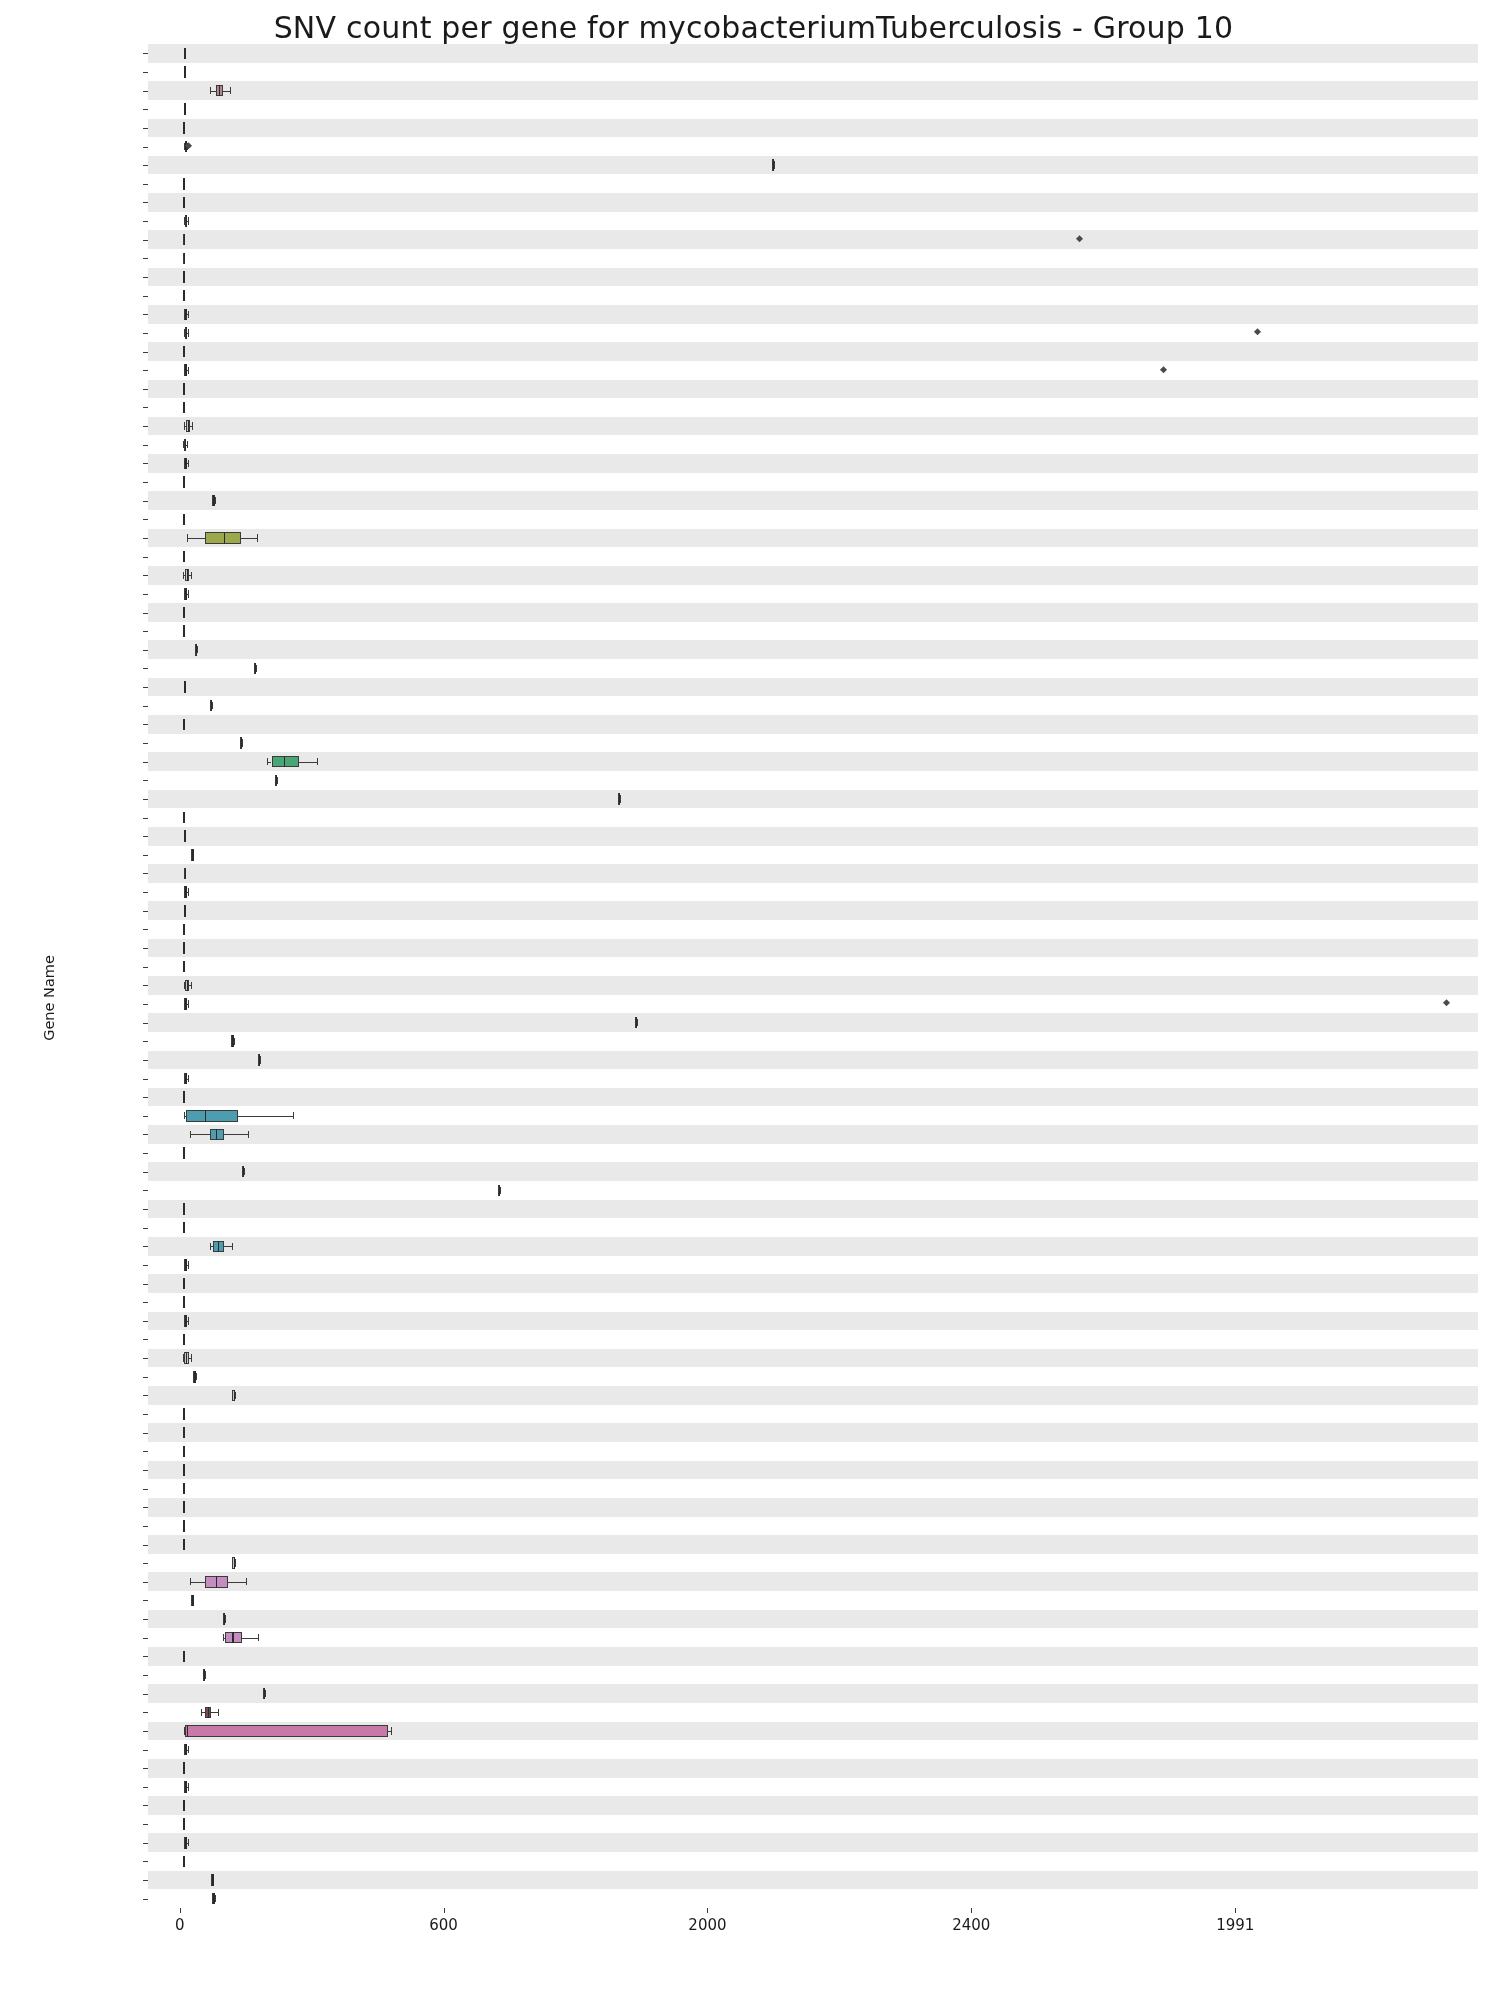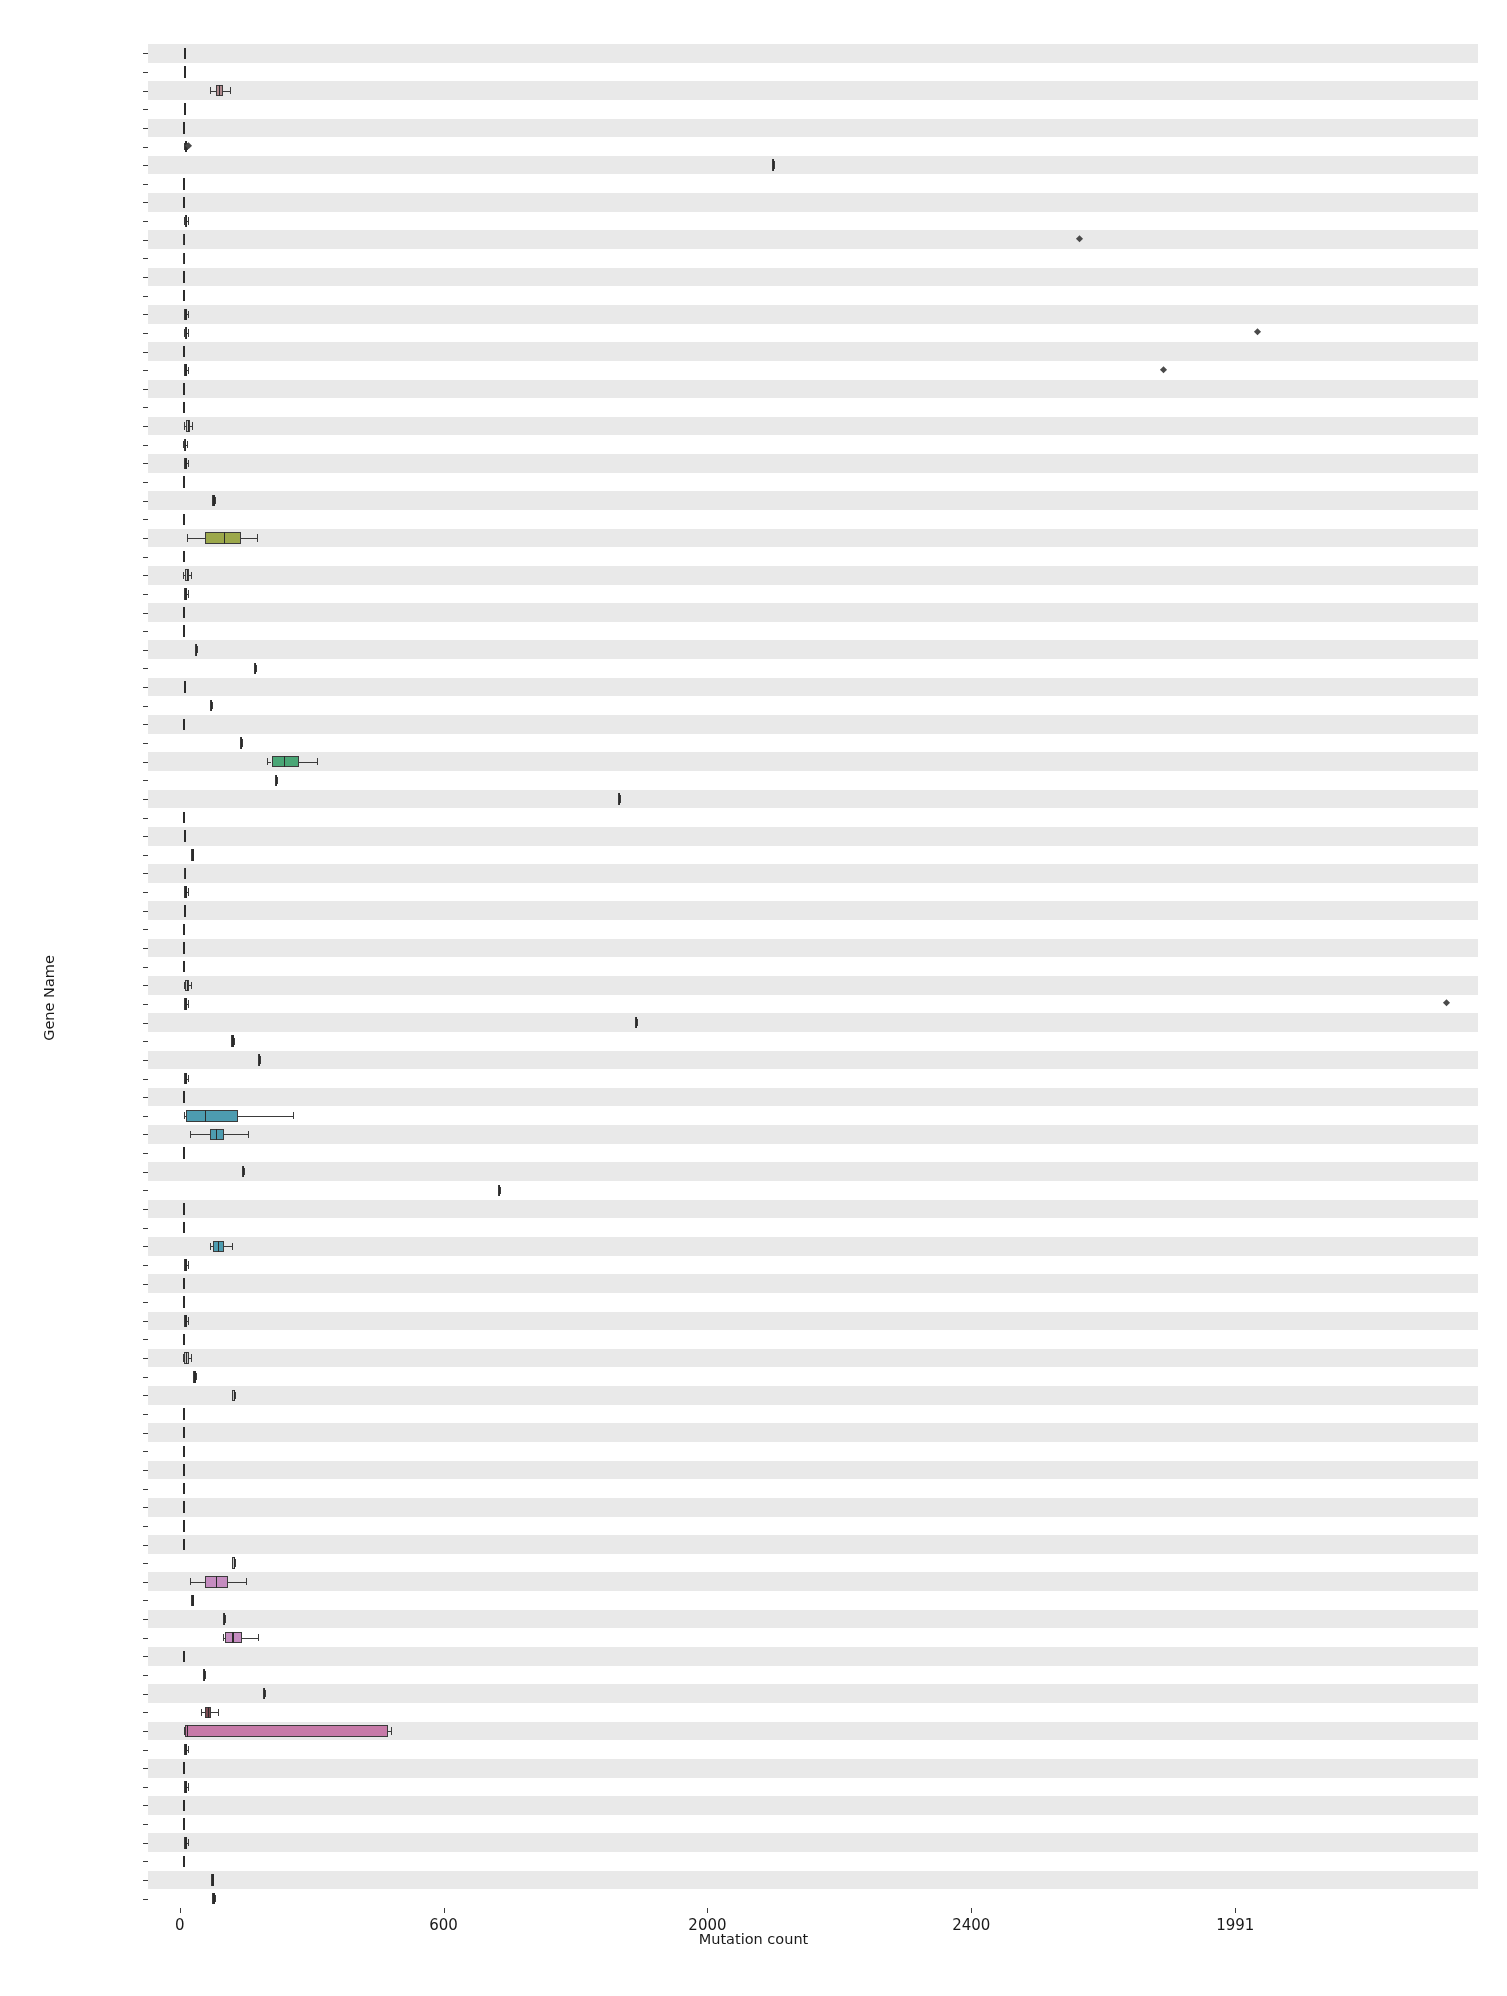--- a/index.html
+++ b/index.html
@@ -128,23 +128,23 @@
     height: 5px;
     background: #4a4a4a;
     transform: rotate(45deg) translate(-0.5px,-0.5px);
   }
 </style>
 </head>
 <body>
 
 <div id="chart-root">
 
+  <div id="chart-title">SNV count per gene for mycobacteriumTuberculosis - Group 10</div>
 
   <div id="y-axis-label">Gene Name</div>
-  <div id="x-axis-label">Mutation count</div>
 
   <div id="plot-area">
     <div class="axis-line" id="y-axis"></div>
     <div class="axis-line" id="x-axis"></div>
     <div id="bands">
         <div class="band" style="top: 0px; height: 18.64px;"></div>
         <div class="band odd" style="top: 18.64px; height: 18.64px;"></div>
         <div class="band" style="top: 37.28px; height: 18.64px;"></div>
         <div class="band odd" style="top: 55.92px; height: 18.64px;"></div>
         <div class="band" style="top: 74.56px; height: 18.64px;"></div>

